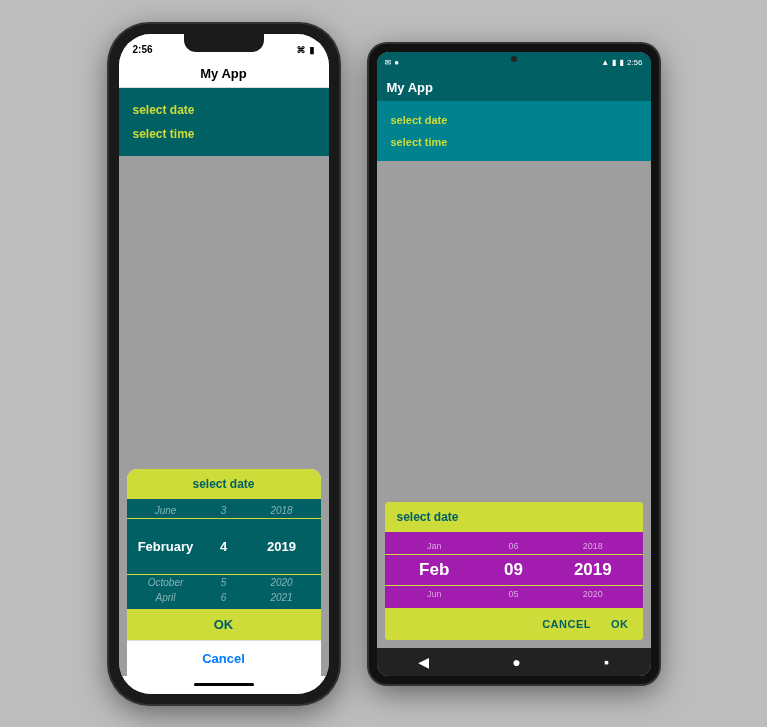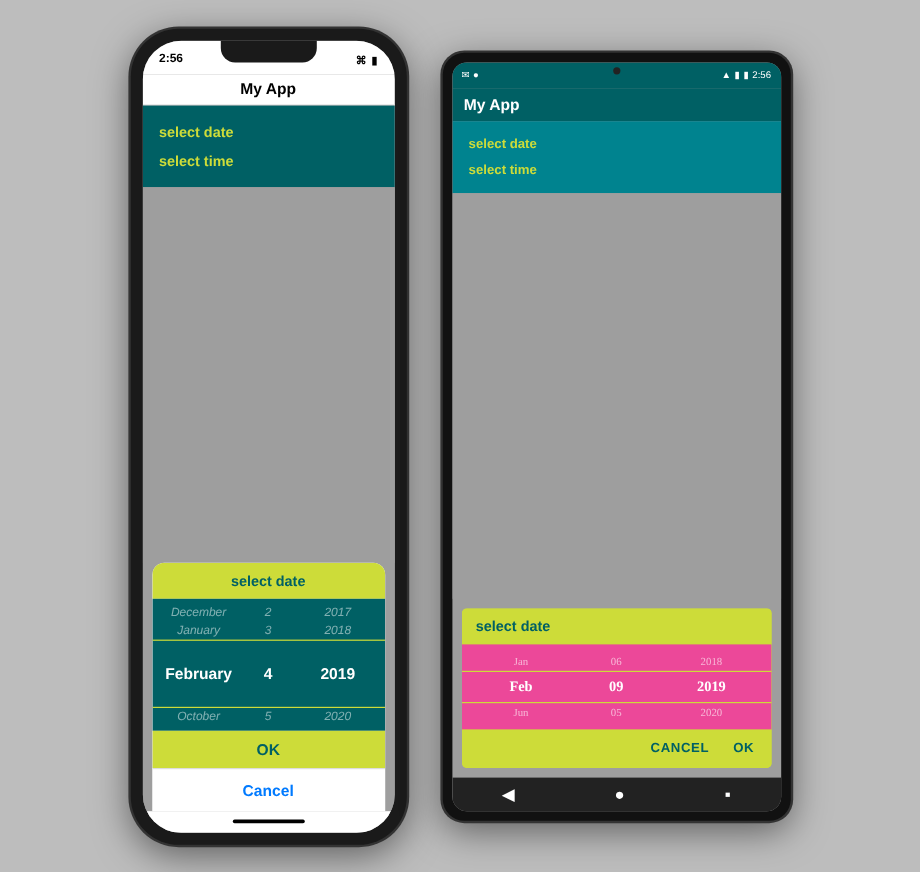--- a/index.html
+++ b/index.html
@@ -244,33 +244,32 @@
       overflow: hidden;
     }
     .android-dialog-title {
       background: #cddc39;
       color: #006064;
       padding: 8px 12px;
       font-size: 12px;
       font-weight: 700;
     }
     .android-picker-area {
-      background: #ec4899;
+      background: #a21caf;
       padding: 6px 0;
-      font-family: Liberation Serif, serif;
     }
     .android-picker-row {
       display: flex;
       justify-content: space-around;
       padding: 3px 10px;
       font-size: 9px;
       color: rgba(255,255,255,0.6);
     }
     .android-picker-row.selected {
-      font-size: 12px;
+      font-size: 17px;
       font-weight: 700;
       color: #fff;
       border-top: 1px solid #cddc39;
       border-bottom: 1px solid #cddc39;
       padding: 5px 10px;
     }
     .android-picker-row .col {
       flex: 1;
       text-align: center;
     }
@@ -325,38 +324,38 @@
       <div class="ios-header">
         <div class="ios-header-item">select date</div>
         <div class="ios-header-item">select time</div>
       </div>
       <div class="ios-gray-area"></div>
 
       <div class="ios-dialog">
         <div class="ios-dialog-title">select date</div>
         <div class="ios-picker-area">
           <div class="ios-picker-row dim">
-            <span class="col">December</span>
-            <span class="col">2</span>
-            <span class="col">2017</span>
-          </div>
-          <div class="ios-picker-row dim">
-            <span class="col">January</span>
+            <span class="col">June</span>
             <span class="col">3</span>
             <span class="col">2018</span>
           </div>
           <div class="ios-picker-row selected">
             <span class="col">February</span>
             <span class="col">4</span>
             <span class="col">2019</span>
           </div>
           <div class="ios-picker-row dim">
             <span class="col">October</span>
             <span class="col">5</span>
             <span class="col">2020</span>
+          </div>
+          <div class="ios-picker-row dim">
+            <span class="col">April</span>
+            <span class="col">6</span>
+            <span class="col">2021</span>
           </div>
         </div>
         <div class="ios-ok-btn">OK</div>
         <div class="ios-cancel-btn">Cancel</div>
       </div>
       <div class="ios-home-bar">
         <div class="ios-home-indicator"></div>
       </div>
     </div>
   </div>

